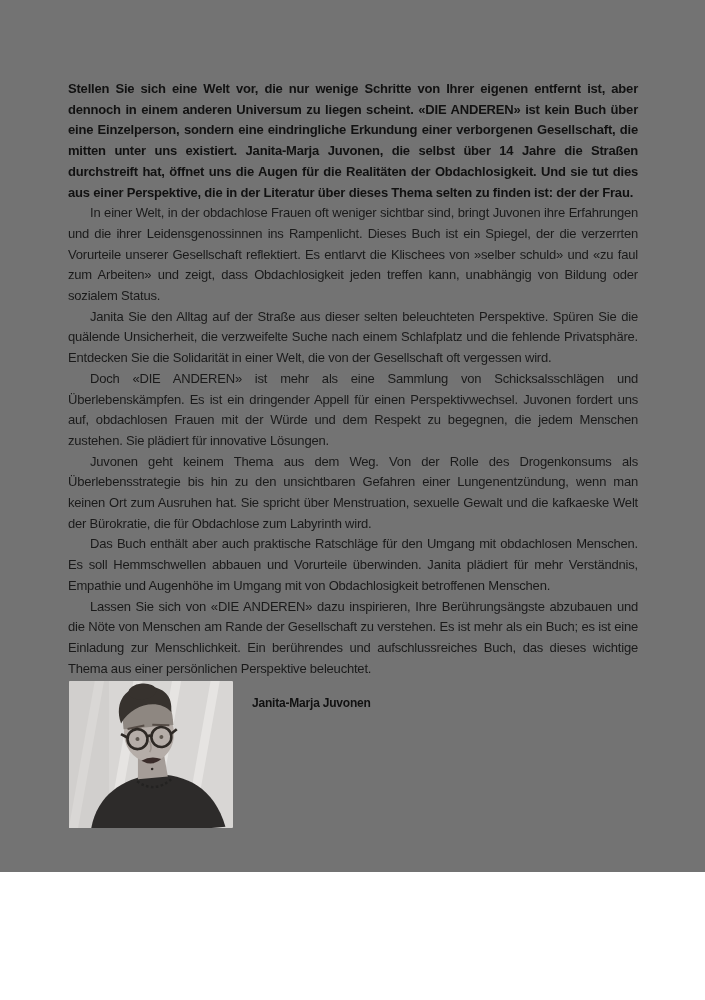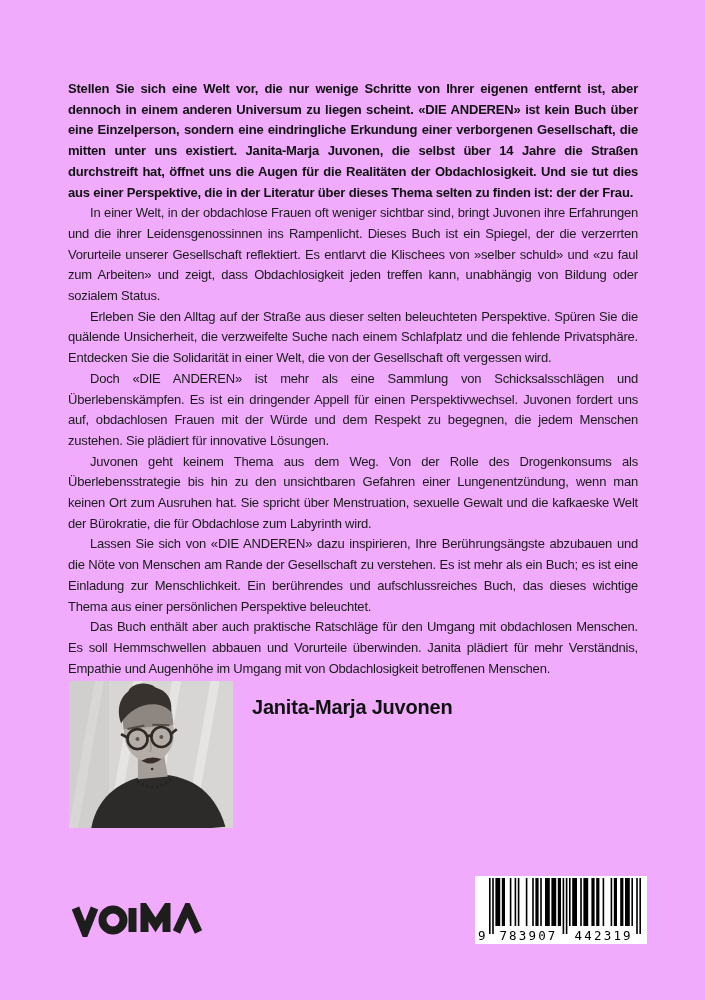--- a/index.html
+++ b/index.html
@@ -4,22 +4,22 @@
 <style>
   html, body {
     margin: 0;
     padding: 0;
     background: #ffffff;
     font-family: "Liberation Sans", sans-serif;
   }
   .cover {
     position: relative;
     width: 705px;
-    height: 1000px;
-    background: #f0abfc;
+    height: 872px;
+    background: #737373;
     color: #161616;
     overflow: hidden;
   }
   .blurb {
     position: absolute;
     left: 68px;
     top: 79px;
     width: 570px;
     text-align: justify;
     font-size: 13px;
@@ -40,21 +40,21 @@
   }
   .author-photo {
     position: absolute;
     left: 69px;
     top: 681px;
   }
   .author-name {
     position: absolute;
     left: 252px;
     top: 696px;
-    font-size: 20px;
+    font-size: 12px;
     font-weight: 700;
     letter-spacing: -0.2px;
     color: #111111;
   }
   .publisher-logo {
     position: absolute;
     left: 70px;
     top: 903px;
   }
   .barcode {
@@ -70,25 +70,25 @@
   .barcode #barcode-bars rect { fill: #000000; }
 </style>
 </head>
 <body>
 
 <div class="cover">
 
   <main class="blurb">
     <p class="intro">Stellen Sie sich eine Welt vor, die nur wenige Schritte von Ihrer eigenen entfernt ist, aber dennoch in einem anderen Universum zu liegen scheint. «DIE ANDEREN» ist kein Buch über eine Einzelperson, sondern eine eindringliche Erkundung einer verborgenen Gesellschaft, die mitten unter uns existiert. Janita-Marja Juvonen, die selbst über 14 Jahre die Straßen durchstreift hat, öffnet uns die Augen für die Realitäten der Obdachlosigkeit. Und sie tut dies aus einer Perspektive, die in der Literatur über dieses Thema selten zu finden ist: der der Frau.</p>
     <p>In einer Welt, in der obdachlose Frauen oft weniger sichtbar sind, bringt Juvonen ihre Erfahrungen und die ihrer Leidensgenossinnen ins Rampenlicht. Dieses Buch ist ein Spiegel, der die verzerrten Vorurteile unserer Gesellschaft reflektiert. Es entlarvt die Klischees von »selber schuld» und «zu faul zum Arbeiten» und zeigt, dass Obdachlosigkeit jeden treffen kann, unabhängig von Bildung oder sozialem Status.</p>
-    <p>Erleben Sie den Alltag auf der Straße aus dieser selten beleuchteten Perspektive. Spüren Sie die quälende Unsicherheit, die verzweifelte Suche nach einem Schlafplatz und die fehlende Privatsphäre. Entdecken Sie die Solidarität in einer Welt, die von der Gesellschaft oft vergessen wird.</p>
+    <p>Janita Sie den Alltag auf der Straße aus dieser selten beleuchteten Perspektive. Spüren Sie die quälende Unsicherheit, die verzweifelte Suche nach einem Schlafplatz und die fehlende Privatsphäre. Entdecken Sie die Solidarität in einer Welt, die von der Gesellschaft oft vergessen wird.</p>
     <p>Doch «DIE ANDEREN» ist mehr als eine Sammlung von Schicksalsschlägen und Überlebenskämpfen. Es ist ein dringender Appell für einen Perspektivwechsel. Juvonen fordert uns auf, obdachlosen Frauen mit der Würde und dem Respekt zu begegnen, die jedem Menschen zustehen. Sie plädiert für innovative Lösungen.</p>
     <p>Juvonen geht keinem Thema aus dem Weg. Von der Rolle des Drogenkonsums als Überlebensstrategie bis hin zu den unsichtbaren Gefahren einer Lungenentzündung, wenn man keinen Ort zum Ausruhen hat. Sie spricht über Menstruation, sexuelle Gewalt und die kafkaeske Welt der Bürokratie, die für Obdachlose zum Labyrinth wird.</p>
+    <p>Das Buch enthält aber auch praktische Ratschläge für den Umgang mit obdachlosen Menschen. Es soll Hemmschwellen abbauen und Vorurteile überwinden. Janita plädiert für mehr Verständnis, Empathie und Augenhöhe im Umgang mit von Obdachlosigkeit betroffenen Menschen.</p>
     <p>Lassen Sie sich von «DIE ANDEREN» dazu inspirieren, Ihre Berührungsängste abzubauen und die Nöte von Menschen am Rande der Gesellschaft zu verstehen. Es ist mehr als ein Buch; es ist eine Einladung zur Menschlichkeit. Ein berührendes und aufschlussreiches Buch, das dieses wichtige Thema aus einer persönlichen Perspektive beleuchtet.</p>
-    <p>Das Buch enthält aber auch praktische Ratschläge für den Umgang mit obdachlosen Menschen. Es soll Hemmschwellen abbauen und Vorurteile überwinden. Janita plädiert für mehr Verständnis, Empathie und Augenhöhe im Umgang mit von Obdachlosigkeit betroffenen Menschen.</p>
   </main>
 
   <svg class="author-photo" viewBox="0 0 164 147" width="164" height="147" role="img">
     <defs>
       <clipPath id="photoClip">
           <rect x="0" y="0" width="164" height="147" rx="1"></rect>
         </clipPath>
     </defs>
     <g clip-path="url(#photoClip)">
       <rect width="164" height="147" fill="#d8d6d4"></rect>

